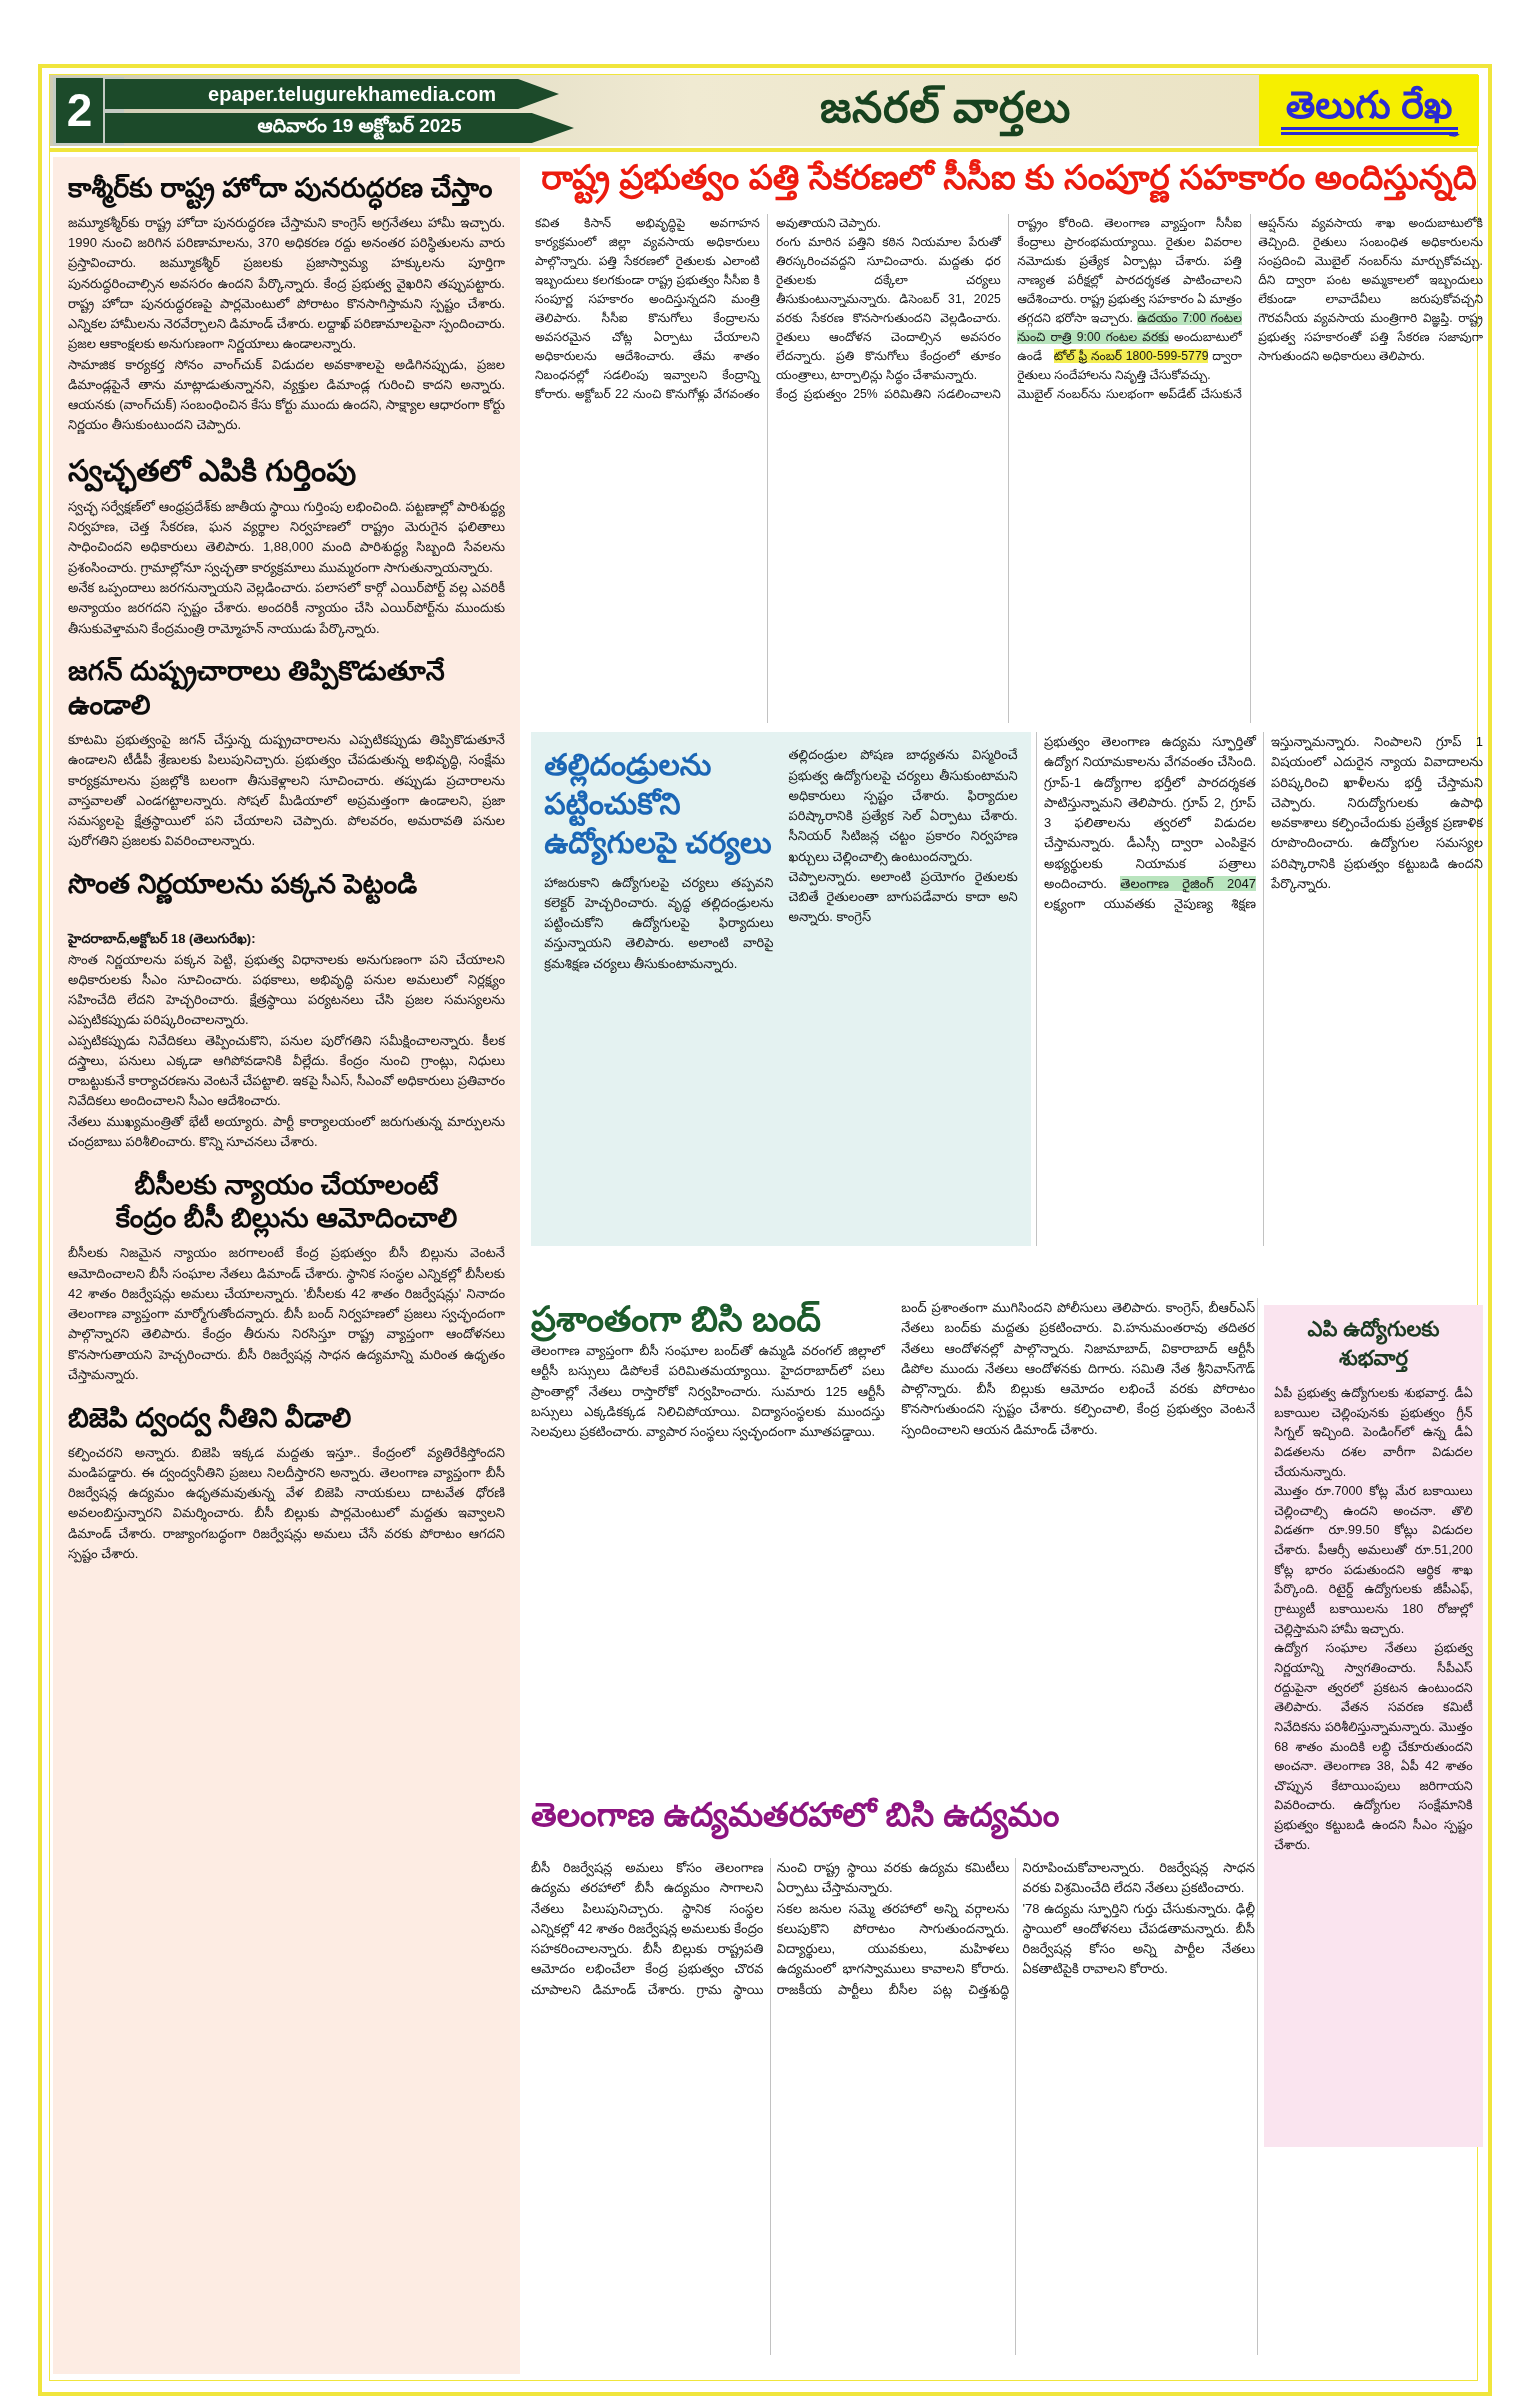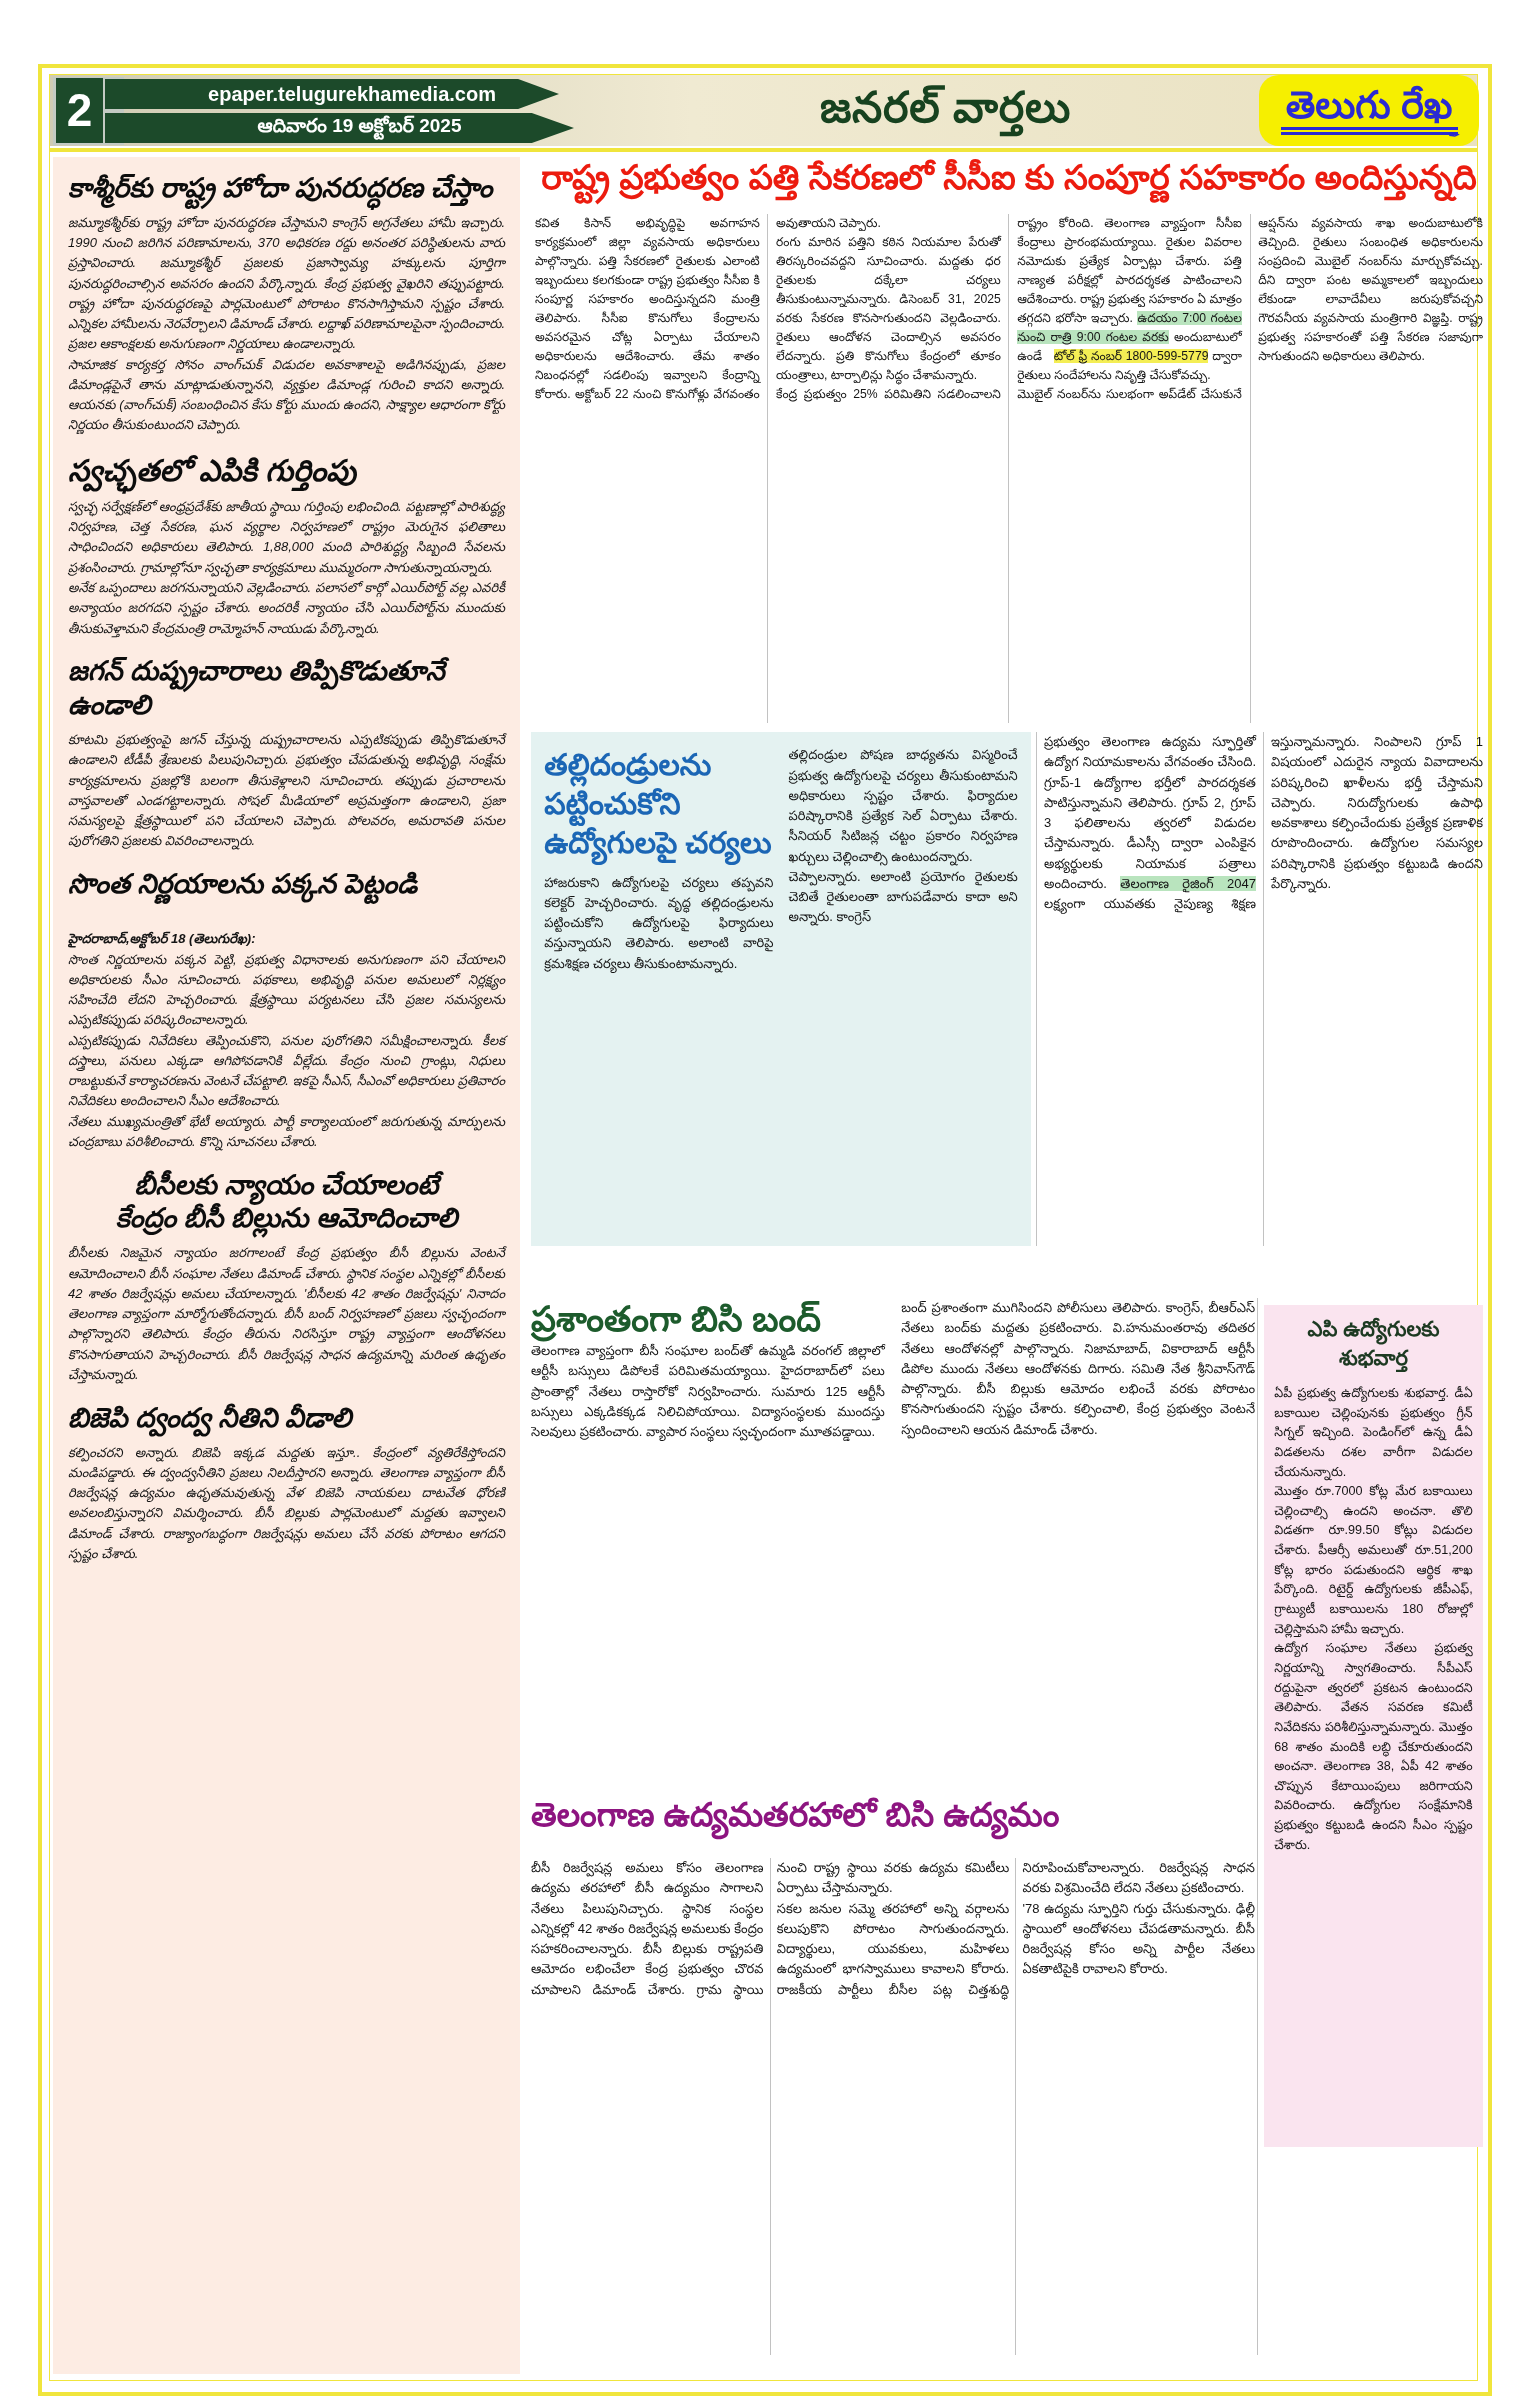--- a/index.html
+++ b/index.html
@@ -15,30 +15,30 @@
   .num-box{left:56px;top:78px;width:47px;height:65px;background:#1c4a2a;color:#fff;
            font-size:46px;font-weight:bold;text-align:center;line-height:65px;}
   .arrow{background:#1c4a2a;color:#fff;font-weight:bold;
          clip-path:polygon(0 0,91% 0,100% 50%,91% 100%,0 100%);
          display:flex;align-items:center;justify-content:center;padding-left:40px;}
   .arrow1{left:105px;top:79px;width:414px;height:30px;font-size:20px;}
   .arrow2{left:105px;top:113px;width:429px;height:30px;font-size:19px;}
   .section-title{left:687px;top:83px;width:517px;text-align:center;font-size:43px;font-weight:900;
                  color:#17421f;letter-spacing:0.7px;}
   .logo-box{left:1259px;top:75px;width:220px;height:71px;background:#f6ef00;
-            display:flex;flex-direction:column;align-items:center;justify-content:center;border-radius:20px;}
+            display:flex;flex-direction:column;align-items:center;justify-content:center;}
   .logo-text{font-size:38px;font-weight:bold;color:#2b2bd2;line-height:1.0;}
   .logo-bar{width:177px;height:3.7px;background:#2b2bd2;margin-top:3px;}
   .logo-bar2{width:177px;height:3px;background:#2b2bd2;margin-top:2.2px;position:relative;}
   .nib{position:absolute;right:-3px;top:-6px;color:#2b2bd2;font-size:15px;}
   .under-header{left:50px;top:148px;width:1427px;height:3.7px;background:#f0e53c;}
   
   .left-col{left:53px;top:157px;width:467px;height:2217px;background:#fdece3;
             padding:10.3px 15px;box-sizing:border-box;overflow:hidden;}
-  .article{margin-bottom:16.3px;font-style:italic;}
+  .article{margin-bottom:16.3px;}
   .lhead{font-size:27px;font-weight:800;color:#0d0d0d;line-height:1.25;margin:4.4px 0 7.4px 0;}
   .lhead-big{font-size:30px;}
   .lhead-center{text-align:center;white-space:pre-line;}
   .dateline{font-weight:bold;}
   .btxt{font-size:13px;line-height:1.56;text-align:justify;white-space:pre-line;color:#141414;}
   
   .main-head{left:535px;top:158px;width:948px;text-align:center;color:#ec1c0f;
              font-size:34px;font-weight:800;line-height:1.15;}
   .main-cols{left:535px;top:214px;width:948px;height:509px;column-count:4;column-gap:16.3px;
              column-rule:0.7px solid #c2c2c2;overflow:hidden;}

